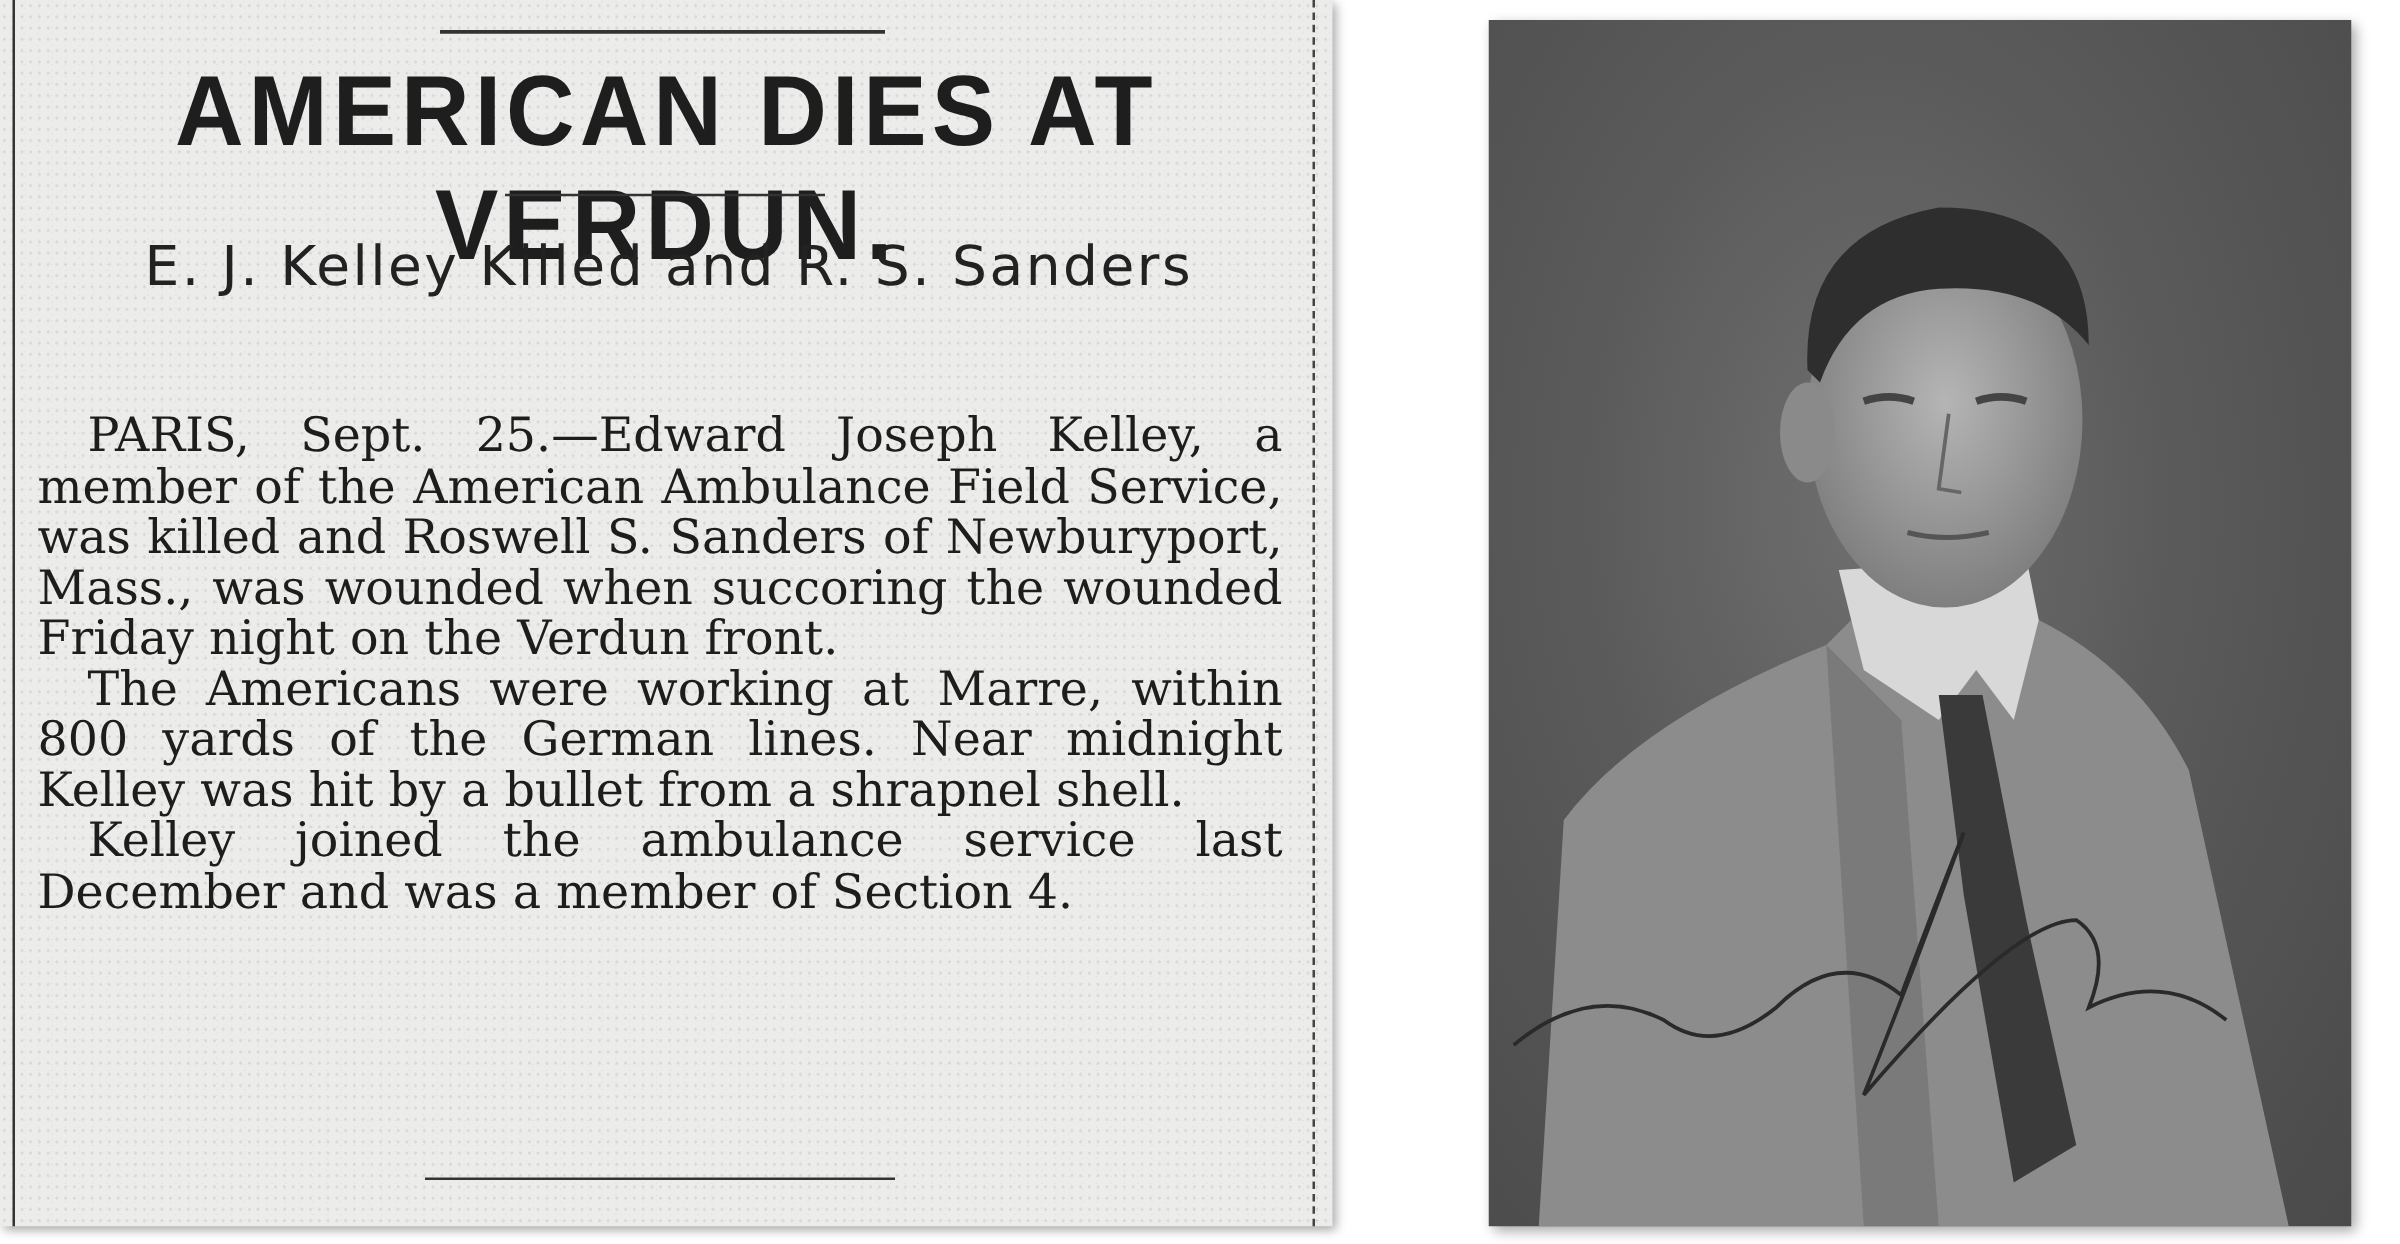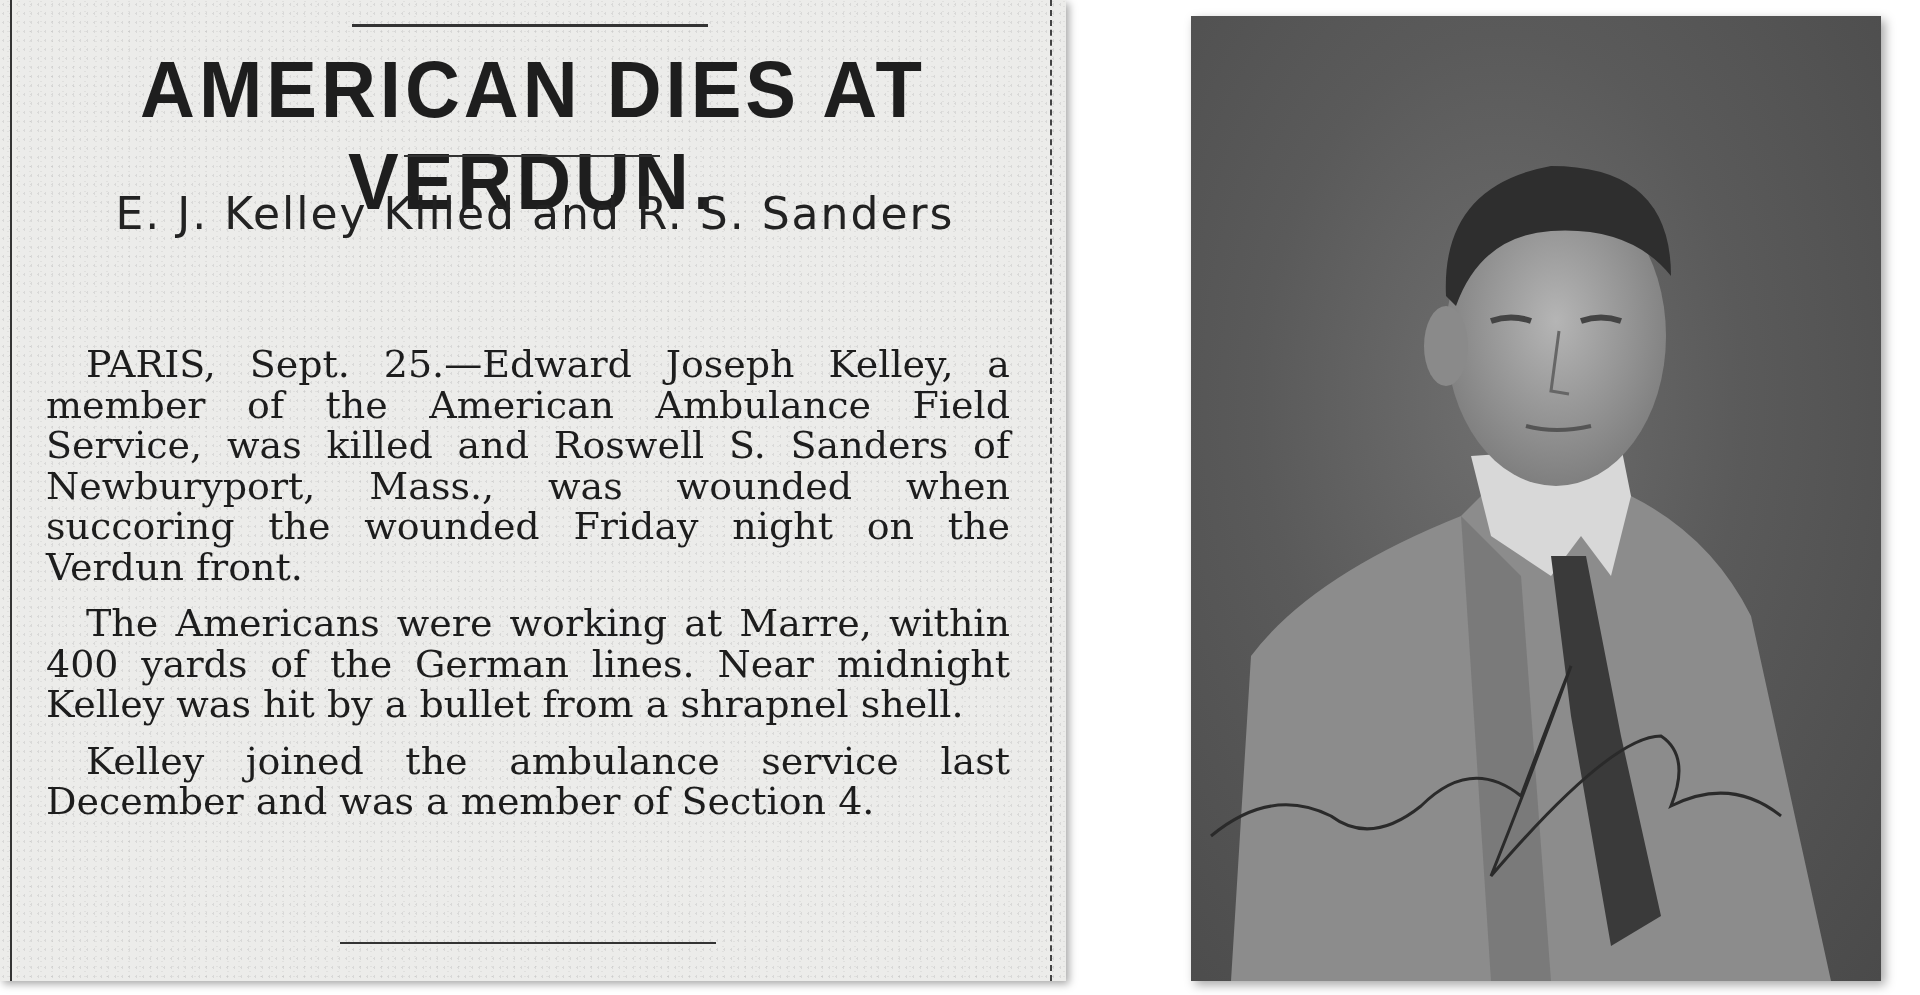--- a/index.html
+++ b/index.html
@@ -8,40 +8,40 @@
     box-shadow:3px 3px 8px rgba(0,0,0,.35);
     background-image:radial-gradient(rgba(0,0,0,.08) 1px,transparent 1px),radial-gradient(rgba(0,0,0,.05) 1px,transparent 1px);
     background-size:7px 9px,11px 5px;background-position:0 0,3px 4px;}
   .clipping .rule-left{position:absolute;left:10px;top:0;bottom:0;border-left:2px solid #333;}
   .clipping .rule-right{position:absolute;right:14px;top:0;bottom:0;border-left:2px dashed #444;}
   .rule{position:absolute;height:3px;background:#333;}
   .headline{position:absolute;left:28px;top:48px;width:1010px;text-align:center;
     font-family:"Liberation Sans",sans-serif;font-weight:bold;font-size:76px;letter-spacing:4px;color:#1e1e1e;transform:scaleY(1.05);}
   .subhead{position:absolute;left:30px;width:1010px;text-align:center;font-family:"DejaVu Sans",sans-serif;font-size:44px;color:#222;letter-spacing:2px;}
   .body{position:absolute;left:30px;top:328px;width:996px;font-family:"DejaVu Serif",serif;font-size:38px;line-height:40.5px;color:#1d1d1d;}
-  .body p{margin:16px;text-align:justify;text-align-last:left;}
+  .body p{margin:0;text-align:justify;text-align-last:left;}
   .body p.indent{text-indent:40px;}
   .photo{position:absolute;left:1191px;top:16px;width:690px;height:965px;overflow:hidden;
     box-shadow:4px 4px 10px rgba(0,0,0,.35);
     background:radial-gradient(ellipse at 45% 40%,#6f6f6f 0%,#5a5a5a 45%,#4a4a4a 100%);}
   .photo svg{position:absolute;left:0;top:0;width:100%;height:100%;}
 </style>
 </head>
 <body>
 
 <div class="clipping">
   <div class="rule-left"></div>
   <div class="rule-right"></div>
   <div class="rule" style="left:352px;top:24px;width:356px;"></div>
   <div class="headline">AMERICAN DIES AT VERDUN.</div>
   <div class="rule" style="left:404px;top:155px;width:256px;height:2px;"></div>
   <div class="subhead" style="top:188px;">E. J. Kelley Killed and R. S. Sanders</div>
   <div class="body">
     <p class="indent">PARIS, Sept. 25.—Edward Joseph Kelley, a member of the American Ambulance Field Service, was killed and Roswell S. Sanders of Newburyport, Mass., was wounded when succoring the wounded Friday night on the Verdun front.</p>
-    <p class="indent">The Americans were working at Marre, within 400 yards of the German lines. Near midnight Kelley was hit by a bullet from a shrapnel shell.</p>
+    <p class="indent">The Americans were working at Marre, within 800 yards of the German lines. Near midnight Kelley was hit by a bullet from a shrapnel shell.</p>
     <p class="indent">Kelley joined the ambulance service last December and was a member of Section 4.</p>
   </div>
   <div class="rule" style="left:340px;top:942px;width:376px;height:2px;"></div>
 </div>
 
 <div class="photo">
   <svg viewBox="0 0 690 965">
     <defs>
       <radialGradient id="face" cx="50%" cy="45%" r="60%">
         <stop offset="0%" stop-color="#b5b5b5"></stop>

